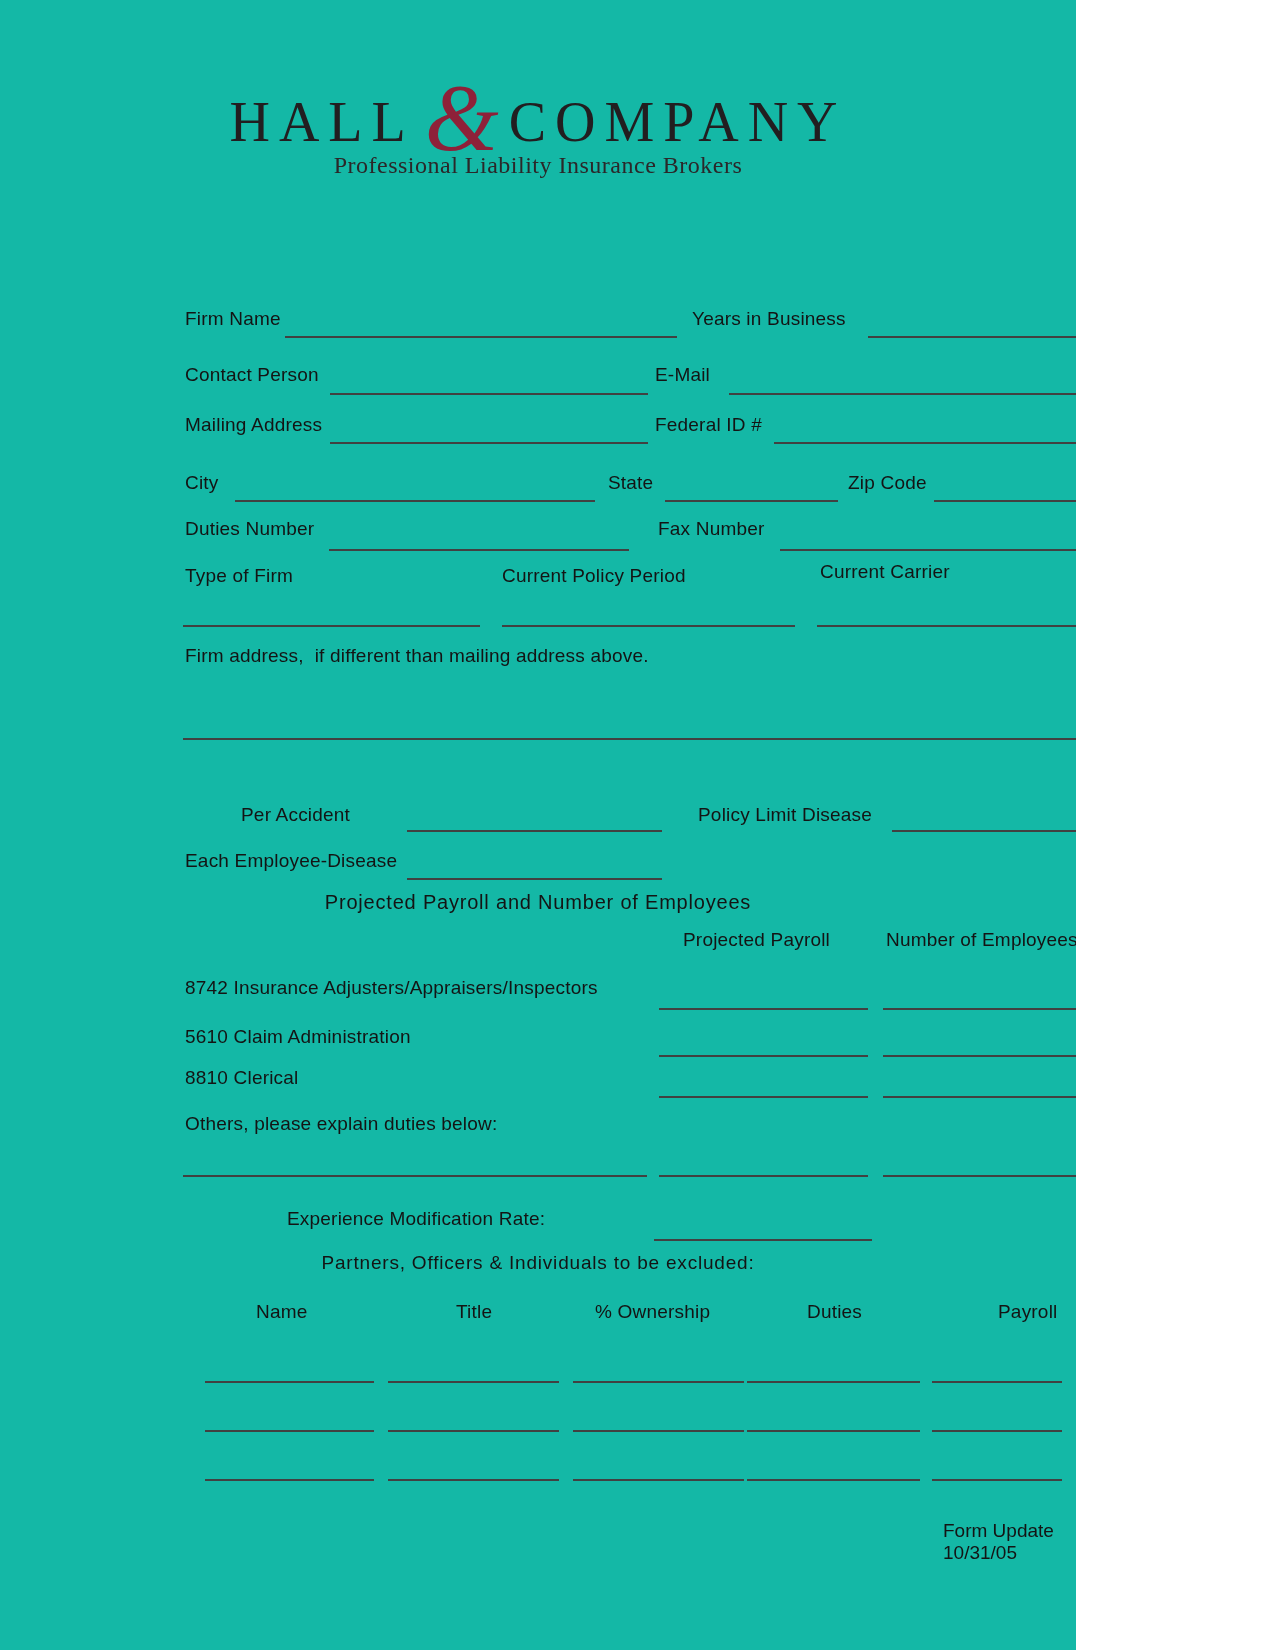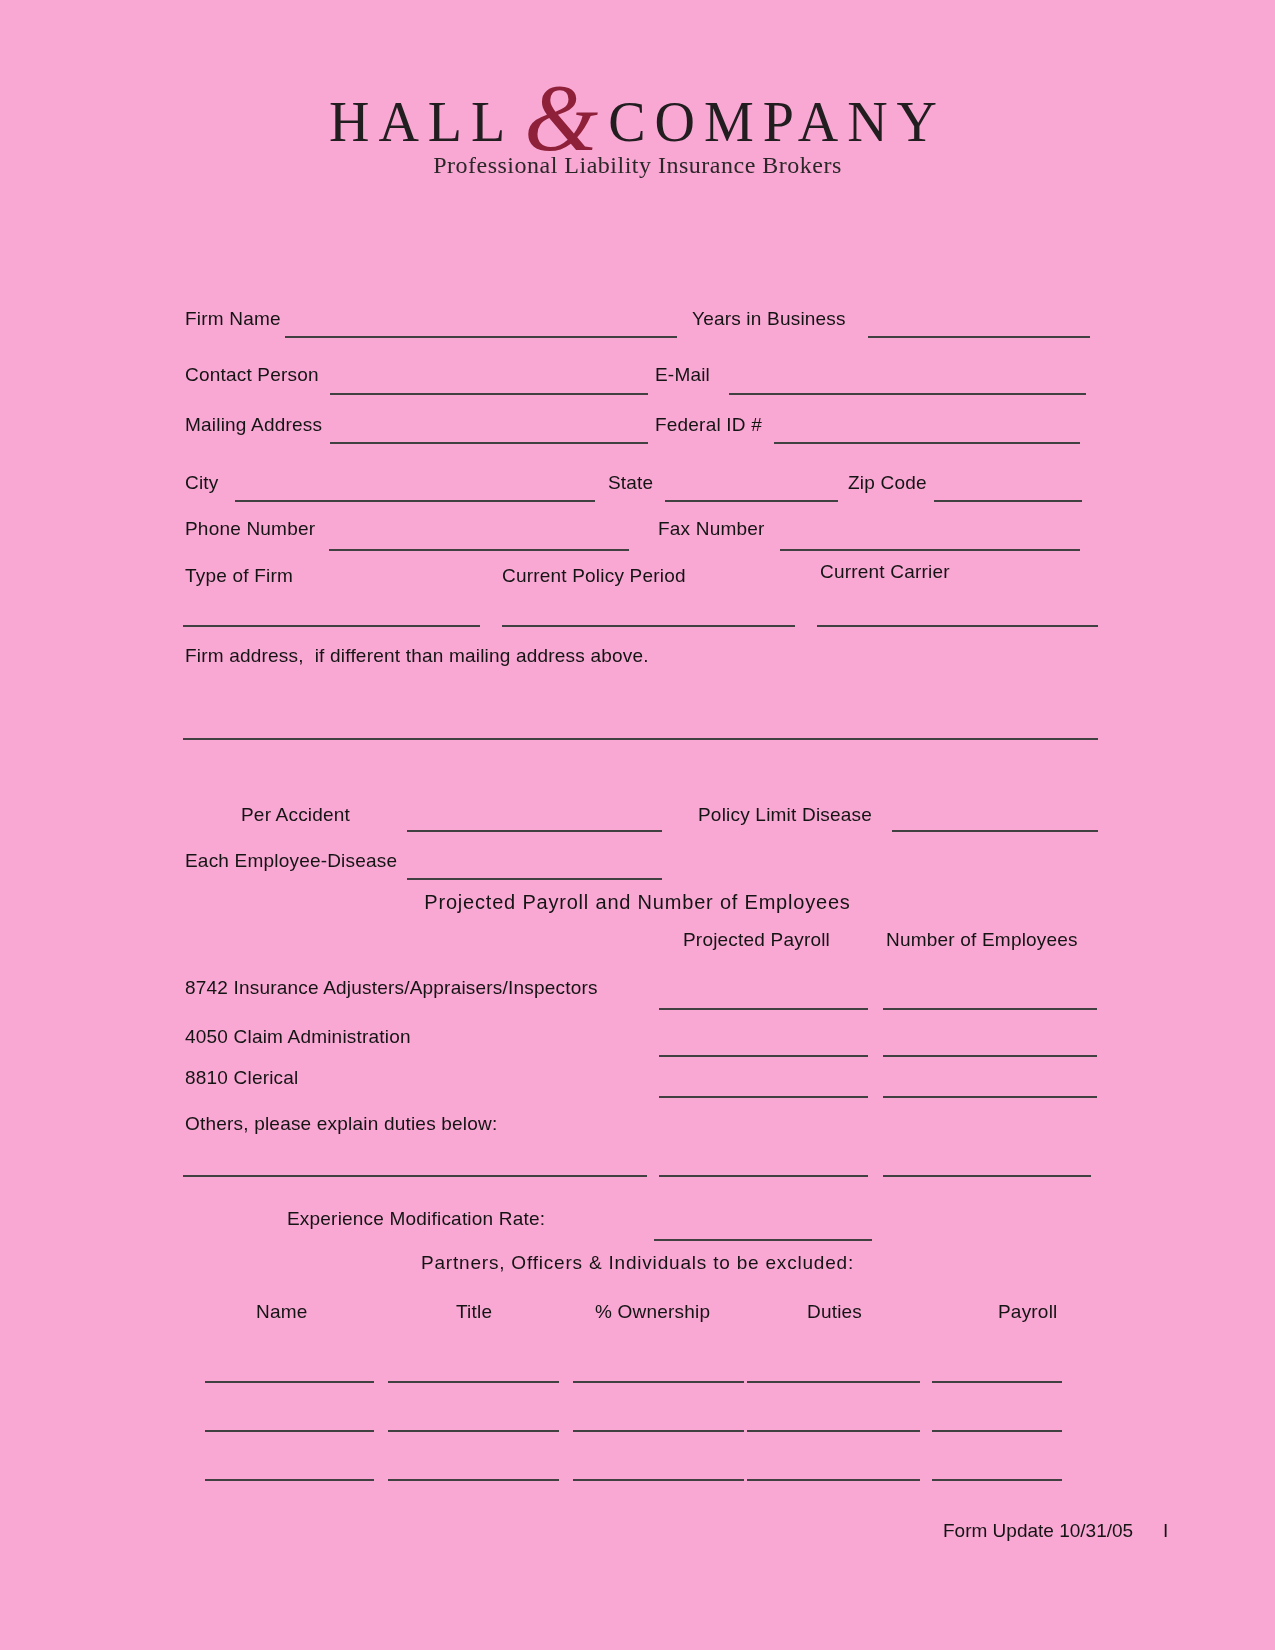--- a/index.html
+++ b/index.html
@@ -1,19 +1,19 @@
 <!DOCTYPE html>
 <html><head>
 <meta charset="utf-8">
 <style>
   html,body{margin:0;padding:0;background:#ffffff;}
   .page{
     position:relative;
-    width:1275px;height:1650px;
-    background:#f9a8d4;
+    width:1076px;height:1650px;
+    background:#14b8a6;
     overflow:hidden;
     font-family:"Liberation Sans", sans-serif;
     color:#141414;
   }
   
   .logo-row{
     position:absolute;top:84px;left:0;right:0;
     display:flex;justify-content:center;align-items:center;gap:10px;
   }
   .logo-word{
@@ -80,21 +80,21 @@
   <div class="lbl" style="left:655px;top:414px;">Federal ID #</div>
   <div class="line" style="left:774px;top:442px;width:306px;"></div>
 
   <div class="lbl" style="left:185px;top:472px;">City</div>
   <div class="line" style="left:235px;top:500px;width:360px;"></div>
   <div class="lbl" style="left:608px;top:472px;">State</div>
   <div class="line" style="left:665px;top:500px;width:173px;"></div>
   <div class="lbl" style="left:848px;top:472px;">Zip Code</div>
   <div class="line" style="left:934px;top:500px;width:148px;"></div>
 
-  <div class="lbl" style="left:185px;top:518px;">Phone Number</div>
+  <div class="lbl" style="left:185px;top:518px;">Duties Number</div>
   <div class="line" style="left:329px;top:549px;width:300px;"></div>
   <div class="lbl" style="left:658px;top:518px;">Fax Number</div>
   <div class="line" style="left:780px;top:549px;width:300px;"></div>
 
   <div class="lbl" style="left:185px;top:565px;">Type of Firm</div>
   <div class="lbl" style="left:502px;top:565px;">Current Policy Period</div>
   <div class="lbl" style="left:820px;top:561px;">Current Carrier</div>
   <div class="line" style="left:183px;top:625px;width:297px;"></div>
   <div class="line" style="left:502px;top:625px;width:293px;"></div>
   <div class="line" style="left:817px;top:625px;width:281px;"></div>
@@ -110,21 +110,21 @@
   <div class="line" style="left:407px;top:878px;width:255px;"></div>
 
   <div class="heading" style="top:891px;">Projected Payroll and Number of Employees</div>
   <div class="lbl" style="left:683px;top:929px;">Projected Payroll</div>
   <div class="lbl" style="left:886px;top:929px;">Number of Employees</div>
 
   <div class="lbl" style="left:185px;top:977px;">8742 Insurance Adjusters/Appraisers/Inspectors</div>
   <div class="line" style="left:659px;top:1008px;width:209px;"></div>
   <div class="line" style="left:883px;top:1008px;width:214px;"></div>
 
-  <div class="lbl" style="left:185px;top:1026px;">4050 Claim Administration</div>
+  <div class="lbl" style="left:185px;top:1026px;">5610 Claim Administration</div>
   <div class="line" style="left:659px;top:1055px;width:209px;"></div>
   <div class="line" style="left:883px;top:1055px;width:214px;"></div>
 
   <div class="lbl" style="left:185px;top:1067px;">8810 Clerical</div>
   <div class="line" style="left:659px;top:1096px;width:209px;"></div>
   <div class="line" style="left:883px;top:1096px;width:214px;"></div>
 
   <div class="lbl" style="left:185px;top:1113px;">Others, please explain duties below:</div>
   <div class="line" style="left:183px;top:1175px;width:464px;"></div>
   <div class="line" style="left:659px;top:1175px;width:209px;"></div>

